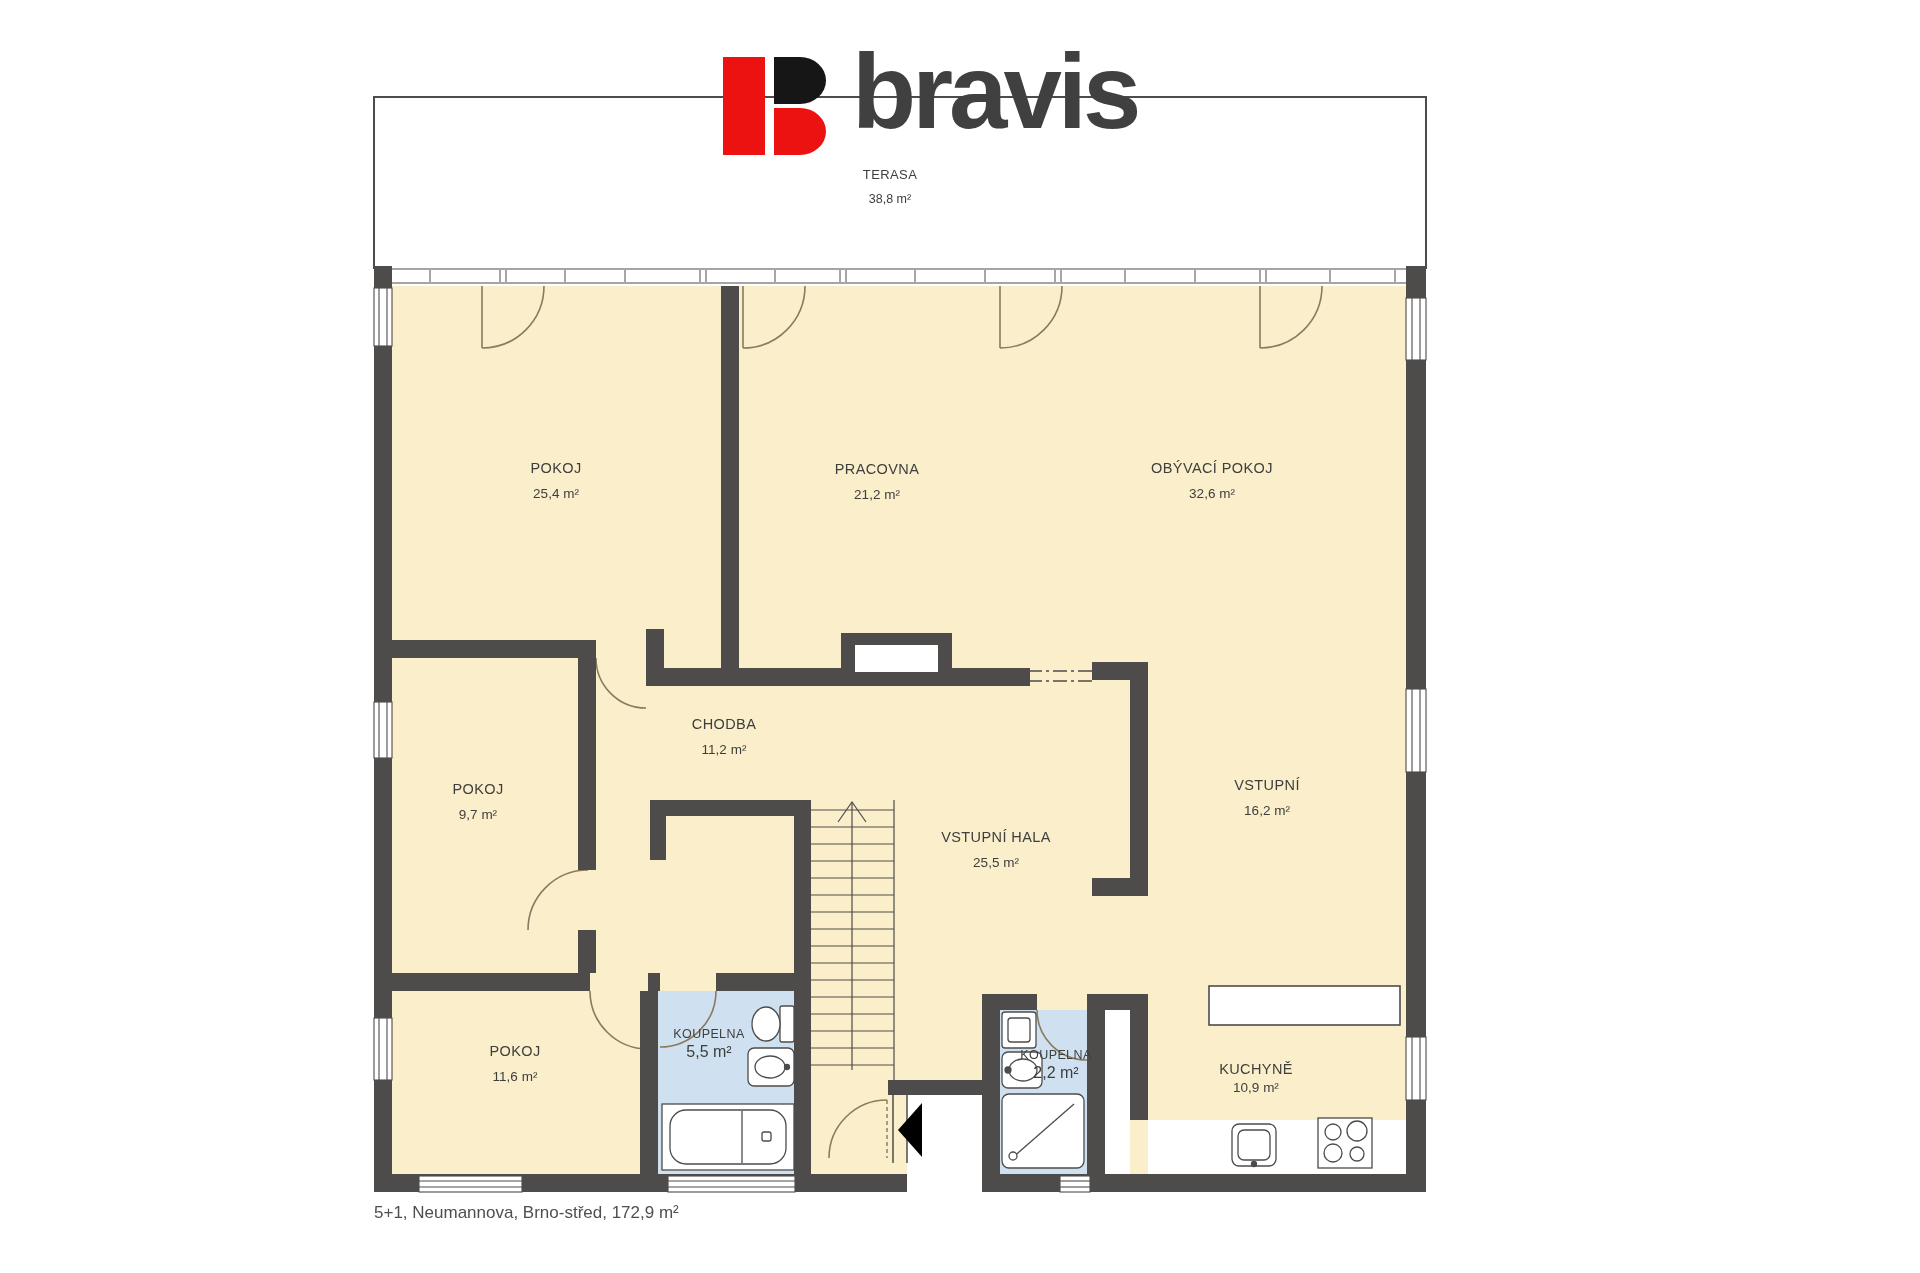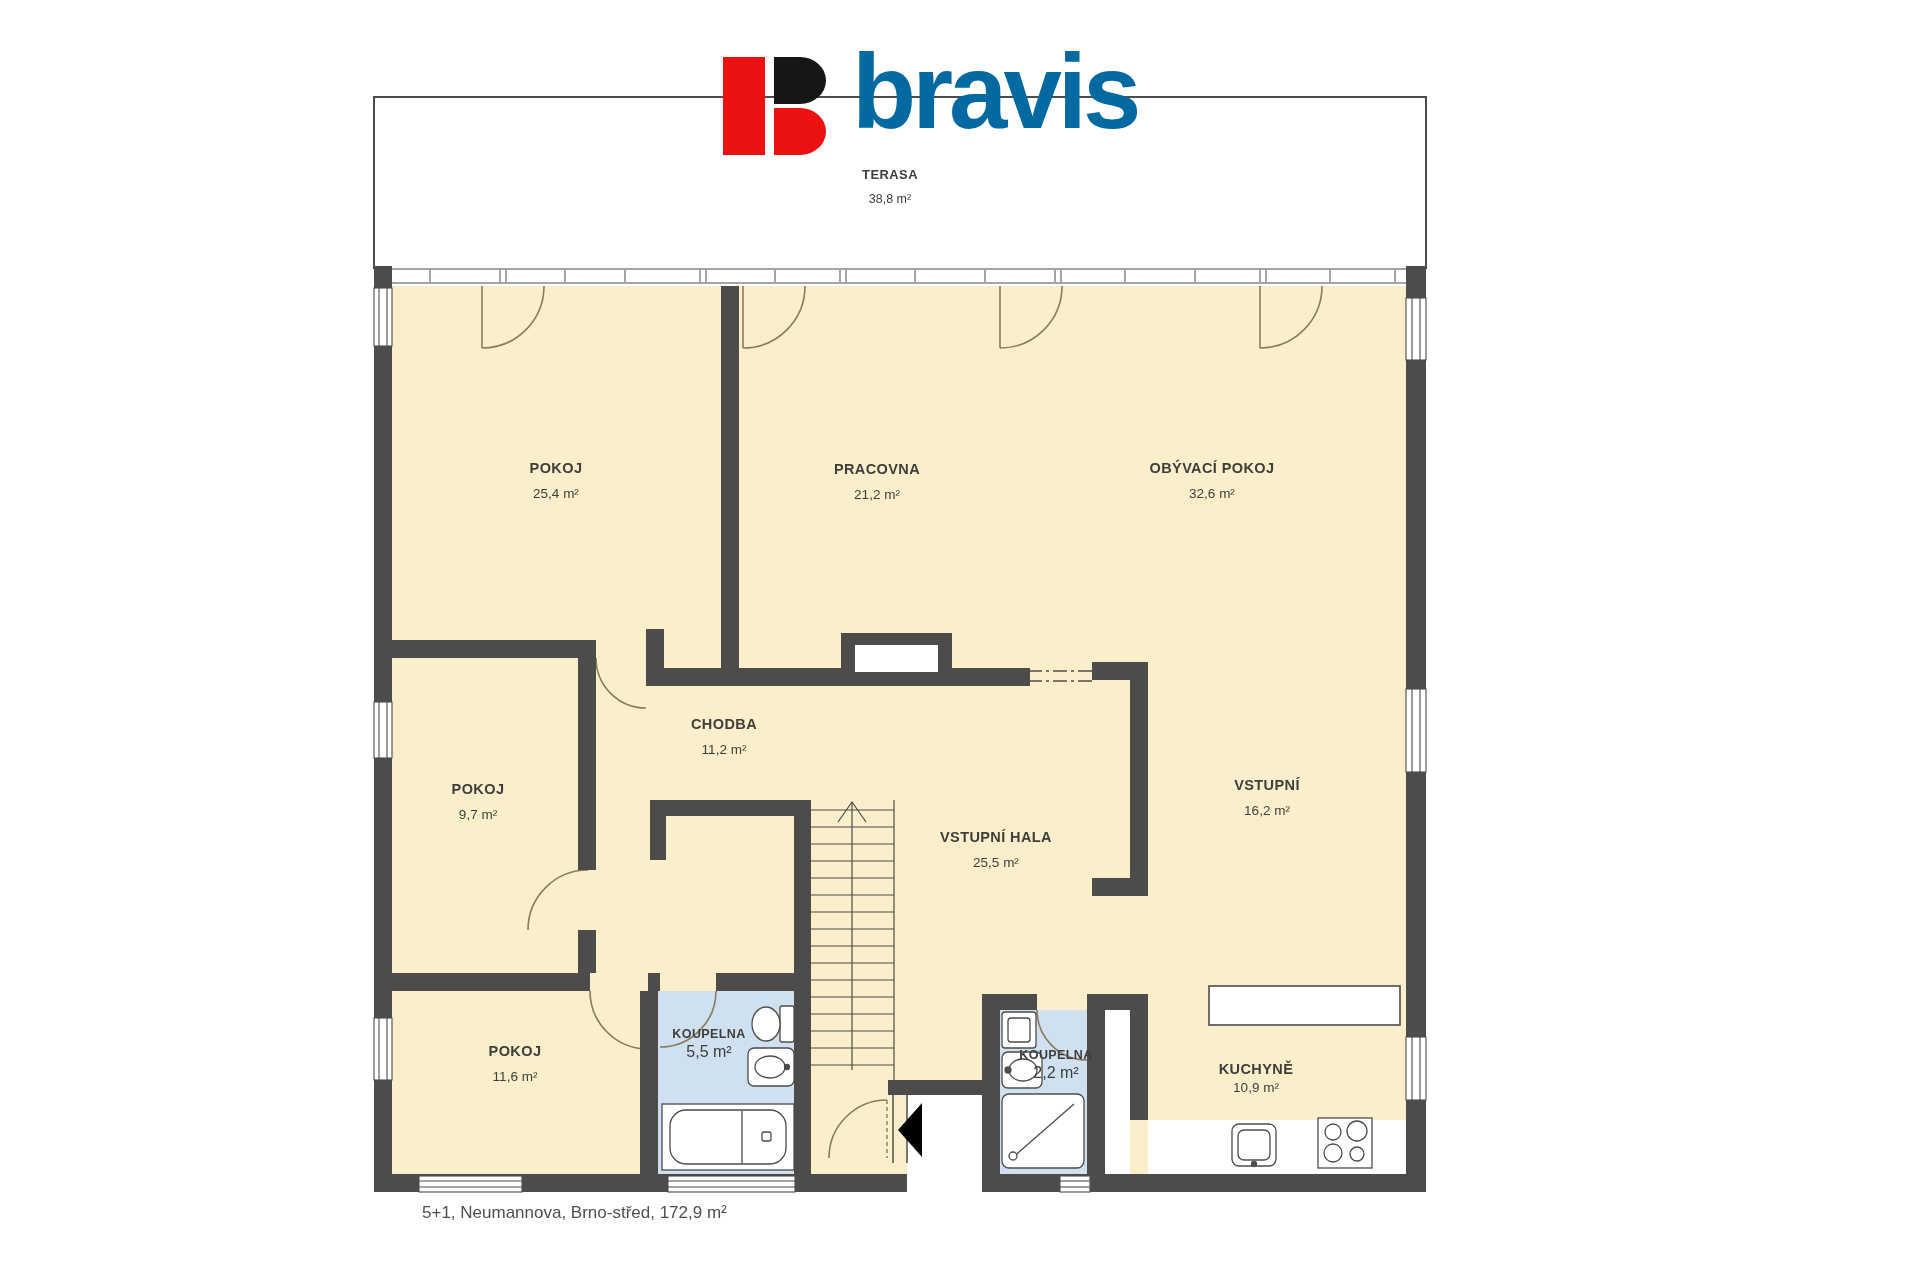--- a/index.html
+++ b/index.html
@@ -6,33 +6,33 @@
     font-family:"Liberation Sans", sans-serif;}
   #stage{position:relative;width:1920px;height:1273px;background:#fff;}
   #plan-svg{position:absolute;left:0;top:0;}
   
   #logo{position:absolute;left:723px;top:57px;height:98px;display:flex;align-items:stretch;}
   #logo .bar{width:42px;height:98px;background:#ed1212;}
   #logo .bee{margin-left:9px;width:52px;height:98px;display:flex;flex-direction:column;justify-content:space-between;}
   #logo .bowl{width:52px;height:47px;border-radius:0 50% 50% 0 / 0 50% 50% 0;}
   #logo .bowl.top{background:#161616;}
   #logo .bowl.bot{background:#ed1212;}
-  #logo .word{margin-left:26px;color:#0369a1;font-weight:bold;font-size:105px;line-height:98px;
+  #logo .word{margin-left:26px;color:#404040;font-weight:bold;font-size:105px;line-height:98px;
     letter-spacing:-4px;transform:translateY(-14px);}
   
   .lbl{position:absolute;transform:translate(-50%,-50%);text-align:center;color:#3e3e3d;white-space:nowrap;}
-  .lbl .nm{font-weight:bold;font-size:14.5px;letter-spacing:.4px;}
+  .lbl .nm{font-weight:normal;font-size:14.5px;letter-spacing:.4px;}
   .lbl .ar{font-size:13.5px;margin-top:10px;}
   .lbl.small .nm{font-size:12.5px;}
   .lbl.small .ar{font-size:16px;margin-top:2px;}
   .lbl.gap .ar{margin-top:3px;}
   .lbl.terr .nm{font-size:13px;}
   .lbl.terr .ar{font-size:12.5px;}
   
-  #footer{position:absolute;left:374px;top:1203px;font-size:17px;color:#4f4f4f;margin-left:48px;}
+  #footer{position:absolute;left:374px;top:1203px;font-size:17px;color:#4f4f4f;}
 </style>
 </head>
 <body>
 
 <div id="stage">
 
   <svg id="plan-svg" width="1920" height="1273" viewBox="0 0 1920 1273">
 
     <g>
       <rect x="374" y="97" width="1052" height="171" fill="#ffffff" stroke="#4d4c4b" stroke-width="2"></rect>

